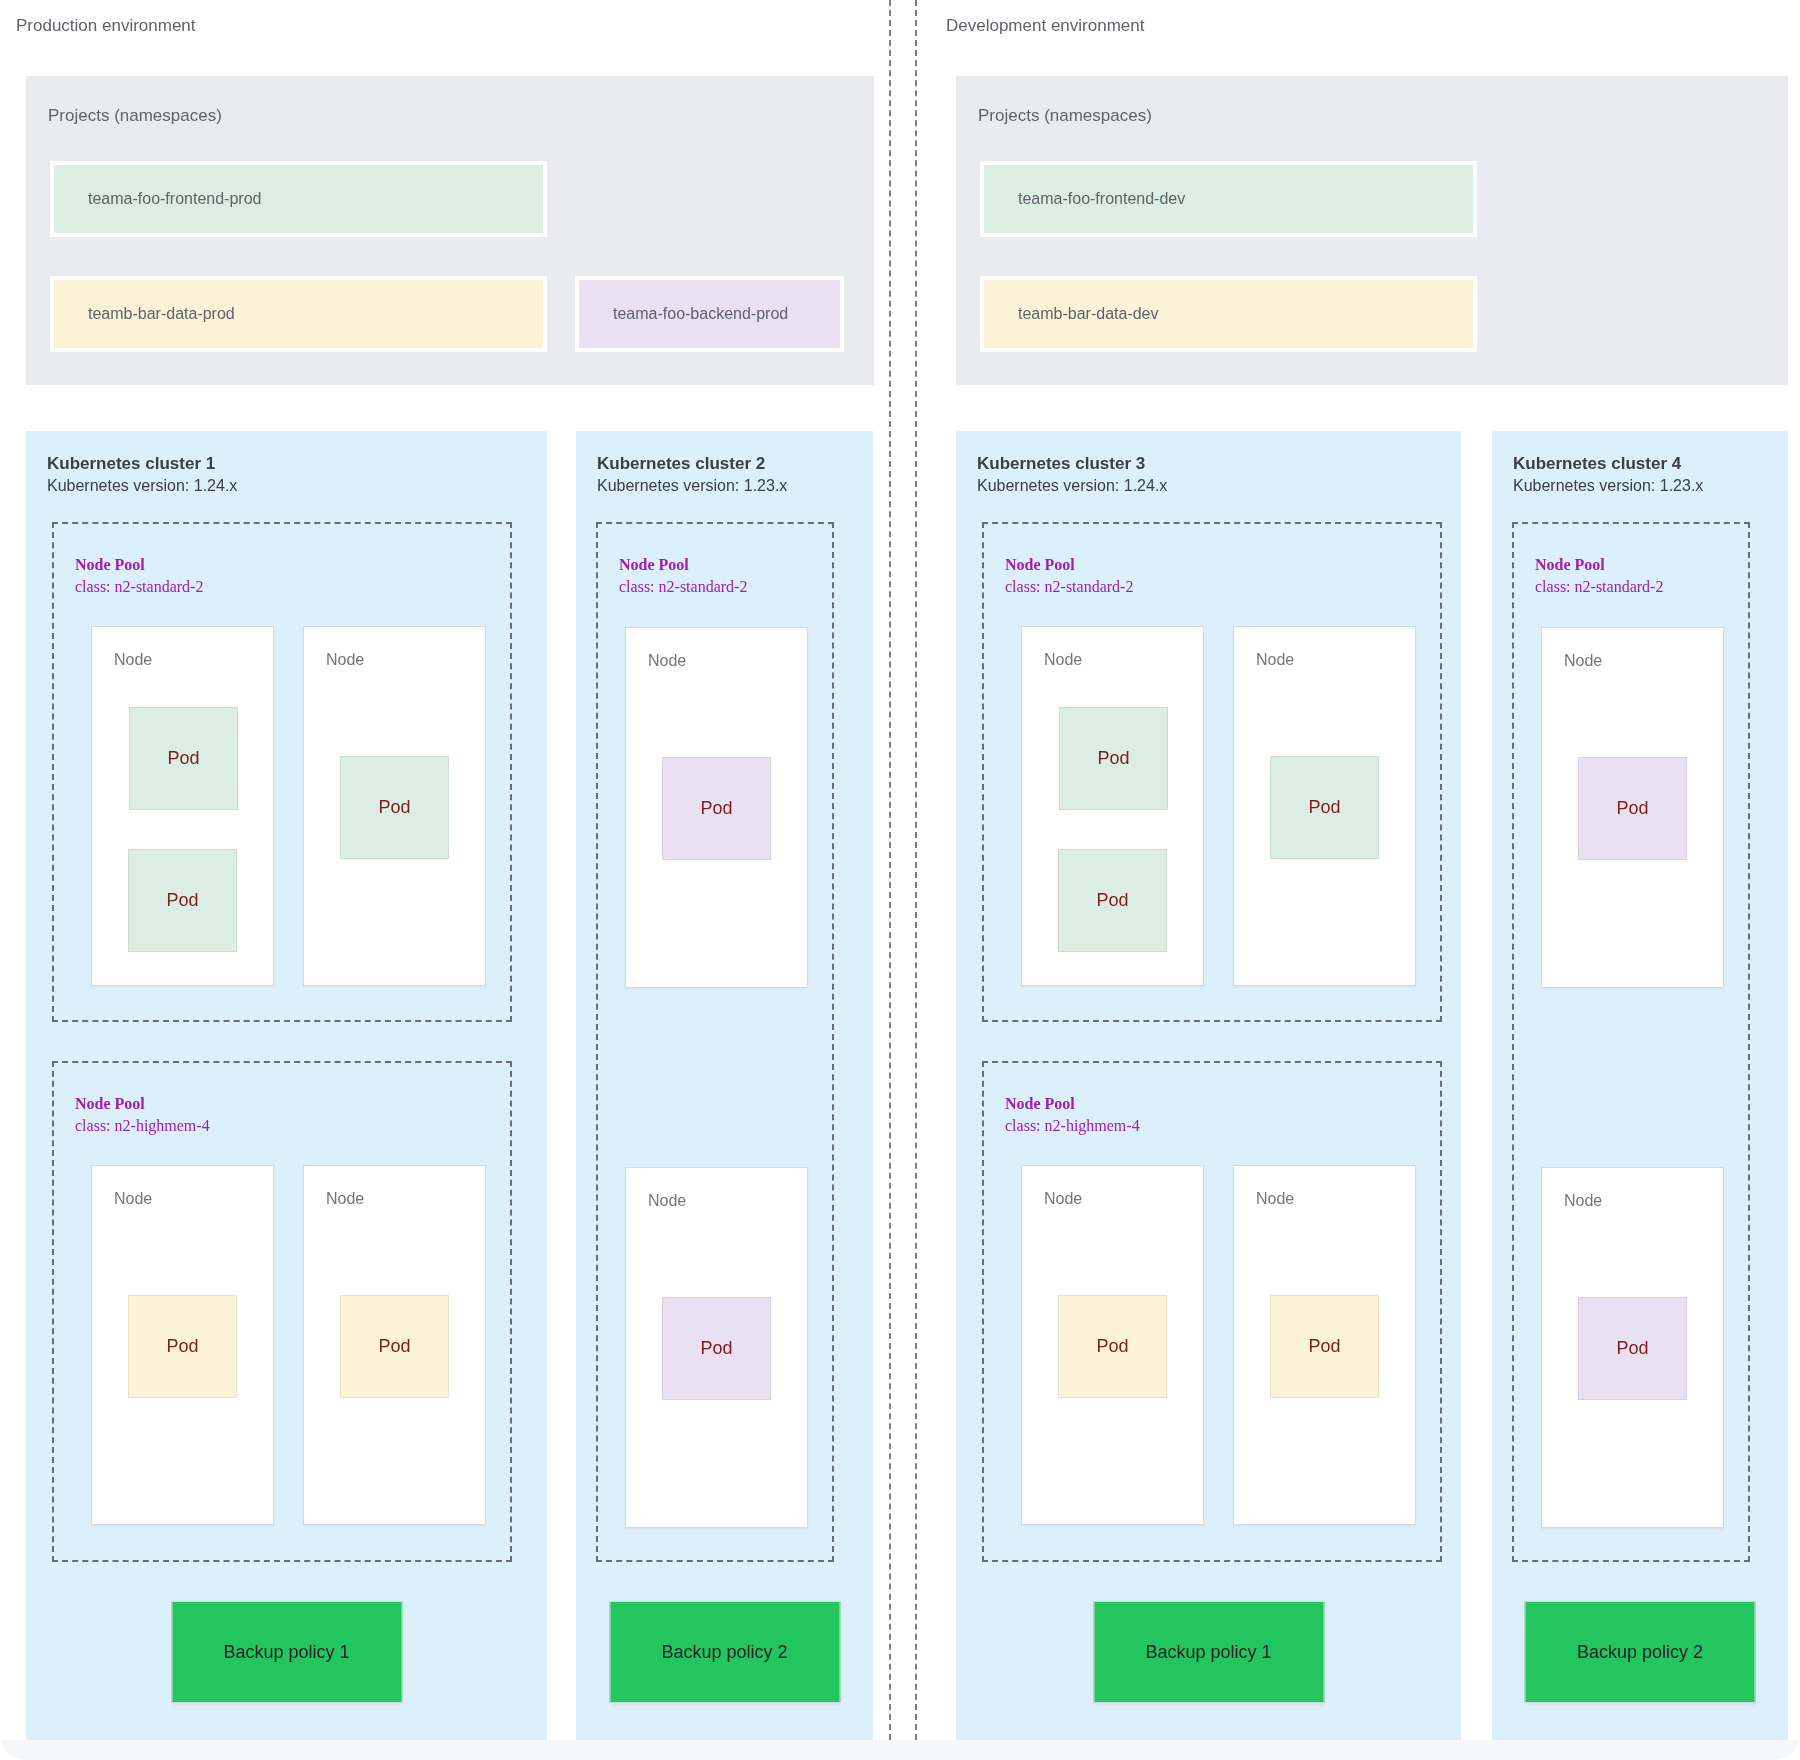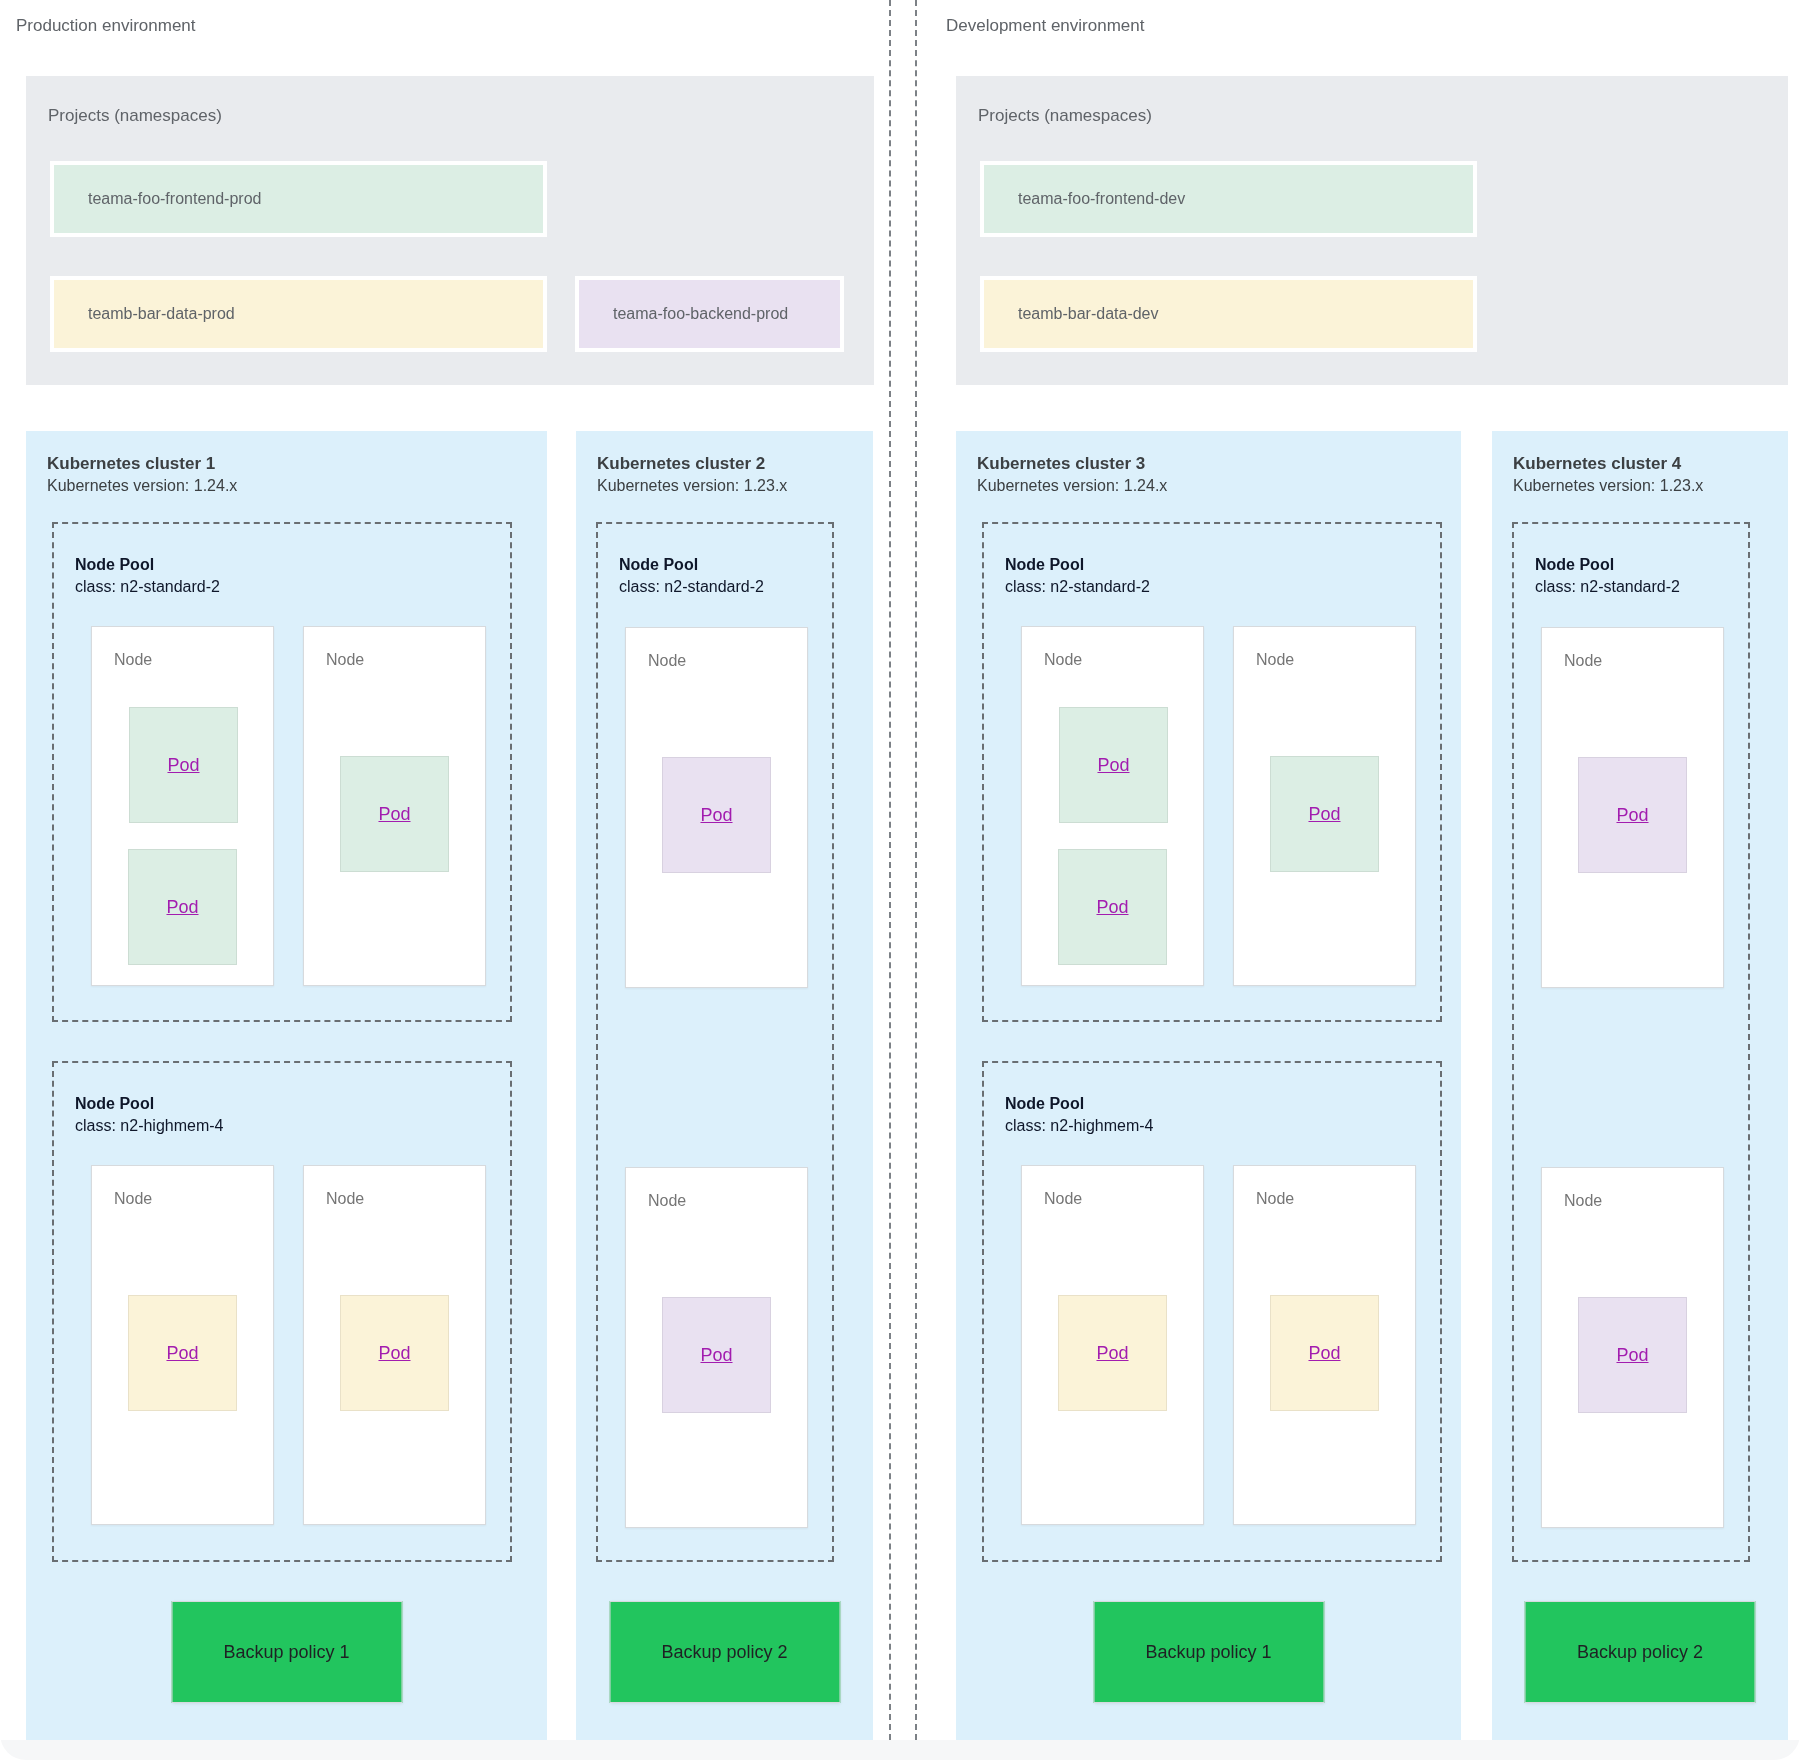--- a/index.html
+++ b/index.html
@@ -28,35 +28,35 @@
   .env-dev .cluster-b{left:562px;width:296px;}
 
   .cluster-head{position:absolute;top:22px;left:21px;line-height:1.32;}
   .cluster-title{font-size:17px;font-weight:bold;color:#3c4043;}
   .cluster-version{font-size:16px;color:#3c4043;}
 
   .pool{position:absolute;box-sizing:border-box;border:2px dashed #696e72;}
   .pool-std{top:91px;left:26px;width:460px;height:500px;}
   .pool-high{top:630px;left:26px;width:460px;height:501px;}
   .pool-tall{top:91px;left:20px;width:238px;height:1040px;}
-  .pool-label{position:absolute;top:30px;left:21px;line-height:1.35;color:#0f172a;font-size:16px;}
+  .pool-label{position:absolute;top:30px;left:21px;line-height:1.35;color:#a21caf;font-size:16px;font-family:Liberation Serif, serif;}
   .pool-name{font-weight:bold;}
 
   .node{position:absolute;width:183px;height:360px;background:#ffffff;
     border:1px solid #d7dadd;box-shadow:0 1px 2px rgba(0,0,0,0.05);box-sizing:border-box;}
   .pool-std .node-1,.pool-high .node-1{left:37px;top:102px;}
   .pool-std .node-2,.pool-high .node-2{left:249px;top:102px;}
   .pool-tall .node{height:361px;}
   .pool-tall .node-t1{left:27px;top:103px;}
   .pool-tall .node-t2{left:27px;top:643px;}
   .node-label{position:absolute;top:24px;left:22px;font-size:16px;color:#757575;}
 
-  .pod{position:absolute;width:109px;height:116px;box-sizing:border-box;
+  .pod{position:absolute;width:109px;height:103px;box-sizing:border-box;
     border:1px solid rgba(0,0,0,0.07);display:flex;align-items:center;justify-content:center;
-    font-size:18px;color:#a21caf;text-decoration:underline;}
+    font-size:18px;color:#7f1d1d;}
   .pod--green{background:#dceee4;}
   .pod--yellow{background:#fbf3d8;}
   .pod--purple{background:#e9e1f1;}
   .pod-top{left:37px;top:80px;}
   .pod-second{left:36px;top:222px;}
   .pod-mid{left:36px;top:129px;}
 
   .backup{position:absolute;top:1170px;left:50%;transform:translateX(-50%);
     width:231px;height:102px;background:#22c55e;border:1px solid #d7dadd;
     box-shadow:0 1px 3px rgba(0,0,0,0.08);display:flex;align-items:center;justify-content:center;

